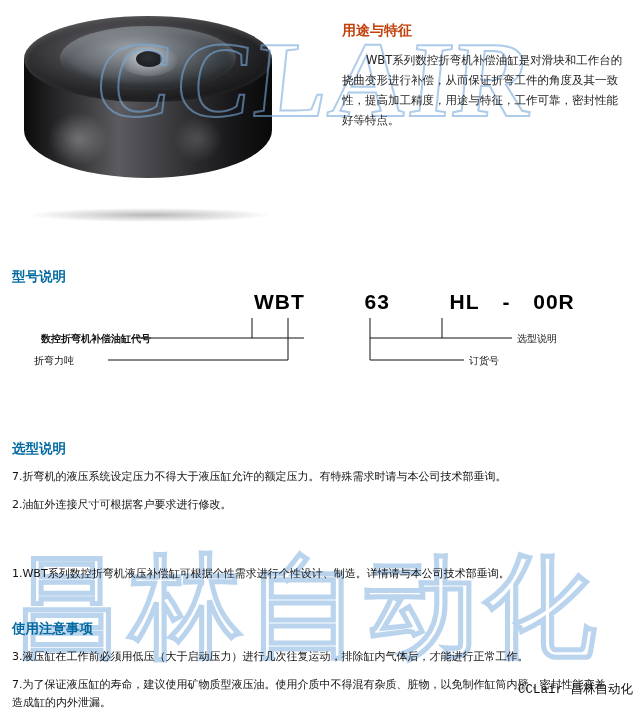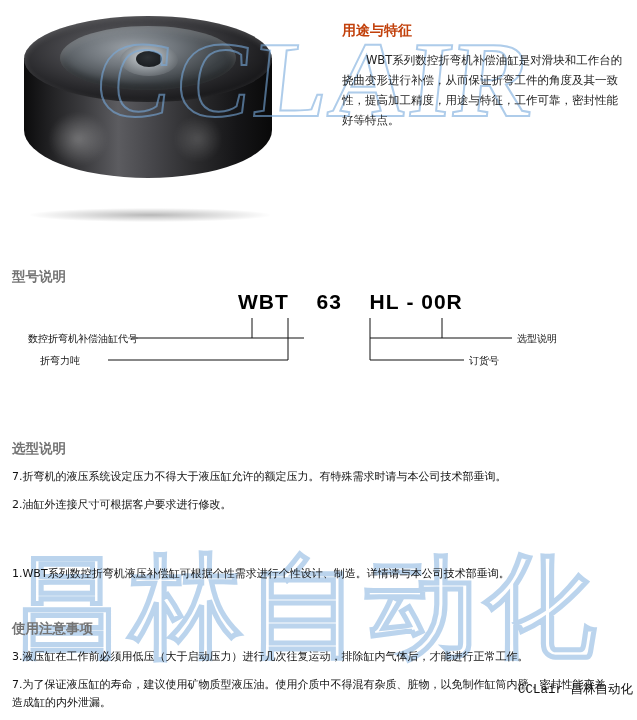--- a/index.html
+++ b/index.html
@@ -168,36 +168,36 @@
     font-family: "DejaVu Sans", sans-serif;
   }
 
   
   .block {
     position: absolute;
   }
   .h-title {
     font-size: 13.5px;
     font-weight: bold;
-    color: #737373;
+    color: #0369a1;
     font-family: "DejaVu Sans", sans-serif;
   }
   #model-block { left: 12px; top: 268px; width: 613px; }
 
   .model-code {
     position: absolute;
     left: 226px;
     top: 22px;
     font-size: 21px;
     font-weight: bold;
     letter-spacing: 1px;
     font-family: "Liberation Sans", sans-serif;
     color: #000;
   }
-  .model-code span { display: inline-block; }
+  .model-code span { display: inline-block; margin-left: 16px; }
   .m-gap { width: 14px; }
 
   .leaders {
     position: absolute;
     left: 0;
     top: 48px;
     width: 613px;
     height: 72px;
   }
   .lbl {
@@ -278,22 +278,22 @@
         <line x1="240" y1="2" x2="240" y2="22" stroke="#111" stroke-width="1"></line>
         <line x1="120" y1="22" x2="292" y2="22" stroke="#111" stroke-width="1"></line>
         <line x1="276" y1="2" x2="276" y2="44" stroke="#111" stroke-width="1"></line>
         <line x1="96" y1="44" x2="276" y2="44" stroke="#111" stroke-width="1"></line>
 
         <line x1="430" y1="2" x2="430" y2="22" stroke="#111" stroke-width="1"></line>
         <line x1="358" y1="22" x2="500" y2="22" stroke="#111" stroke-width="1"></line>
         <line x1="358" y1="2" x2="358" y2="44" stroke="#111" stroke-width="1"></line>
         <line x1="358" y1="44" x2="452" y2="44" stroke="#111" stroke-width="1"></line>
       </svg>
-      <div class="lbl" style="left:16px; top:16px;">数控折弯机补偿油缸代号</div>
-      <div class="lbl" style="left:28px; top:38px;">折弯力吨</div>
+      <div class="lbl" style="left:29px; top:16px;font-weight:bold;">数控折弯机补偿油缸代号</div>
+      <div class="lbl" style="left:22px; top:38px;">折弯力吨</div>
       <div class="lbl" style="left:505px; top:16px;">选型说明</div>
       <div class="lbl" style="left:457px; top:38px;">订货号</div>
     </div>
   </div>
 
   <div class="block" id="select-block">
     <div class="h-title">选型说明</div>
     <div class="list-item">7.折弯机的液压系统设定压力不得大于液压缸允许的额定压力。有特殊需求时请与本公司技术部垂询。</div>
     <div class="list-item">2.油缸外连接尺寸可根据客户要求进行修改。</div>
   </div>

